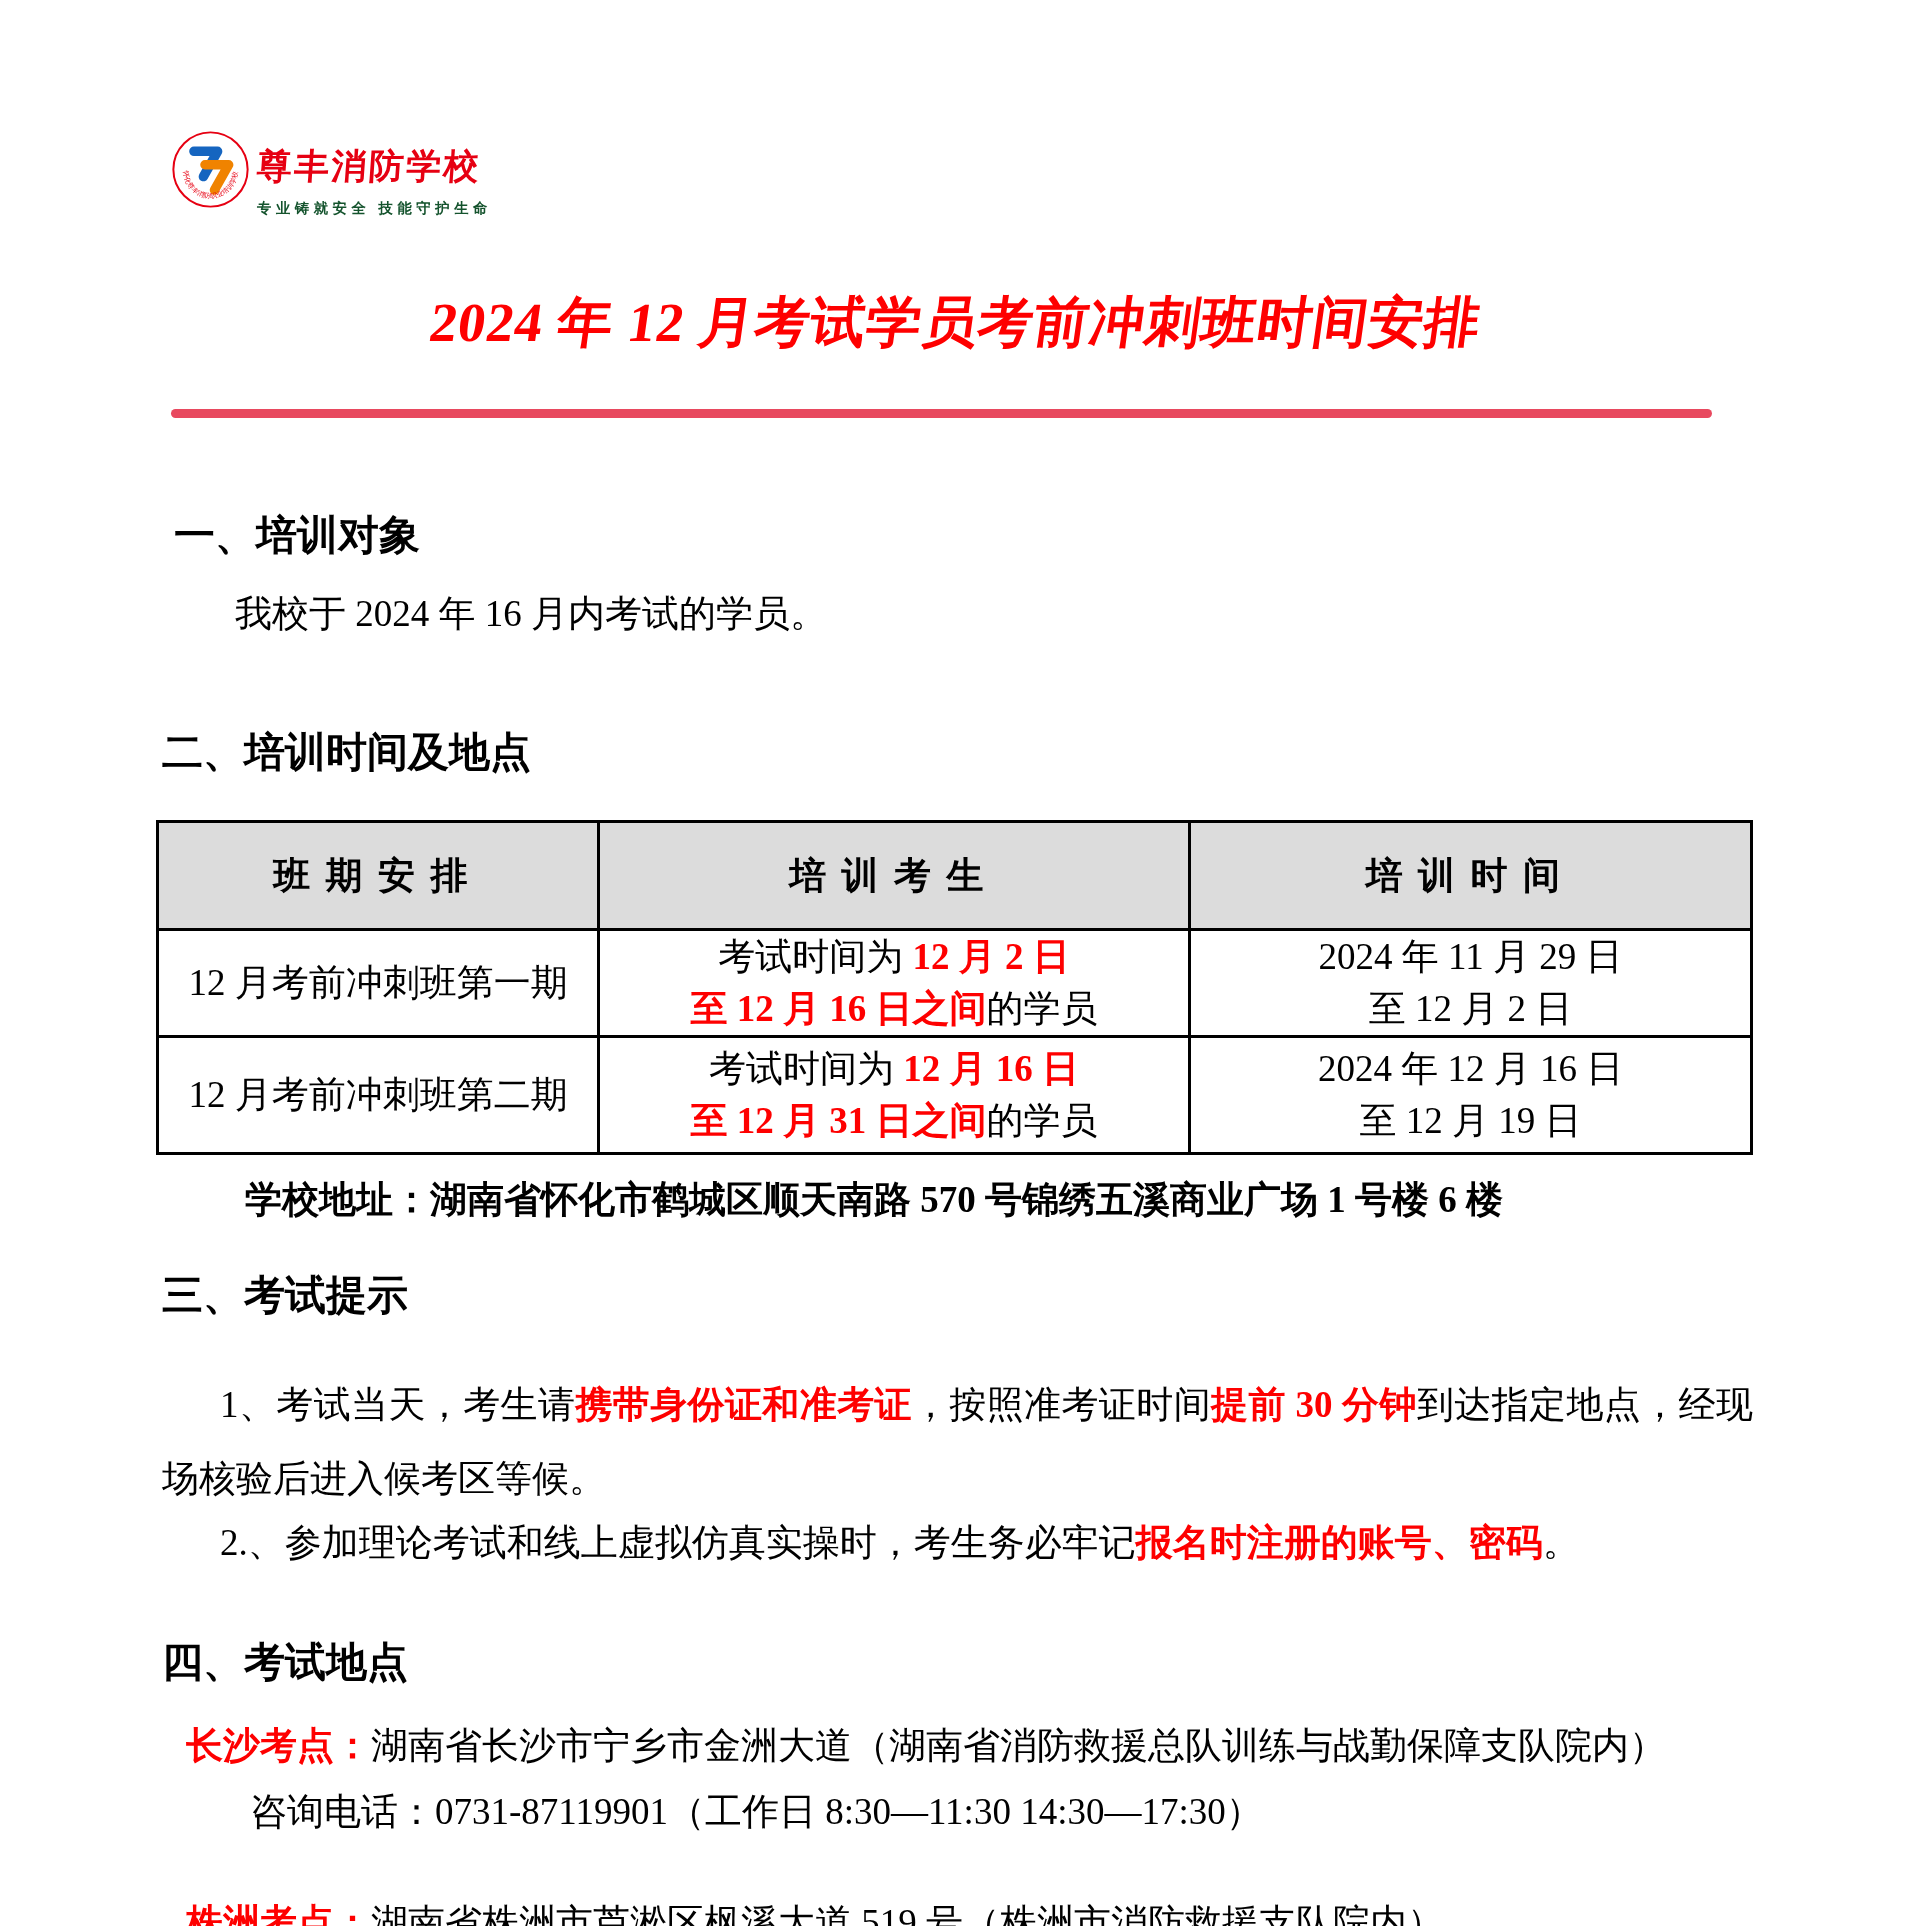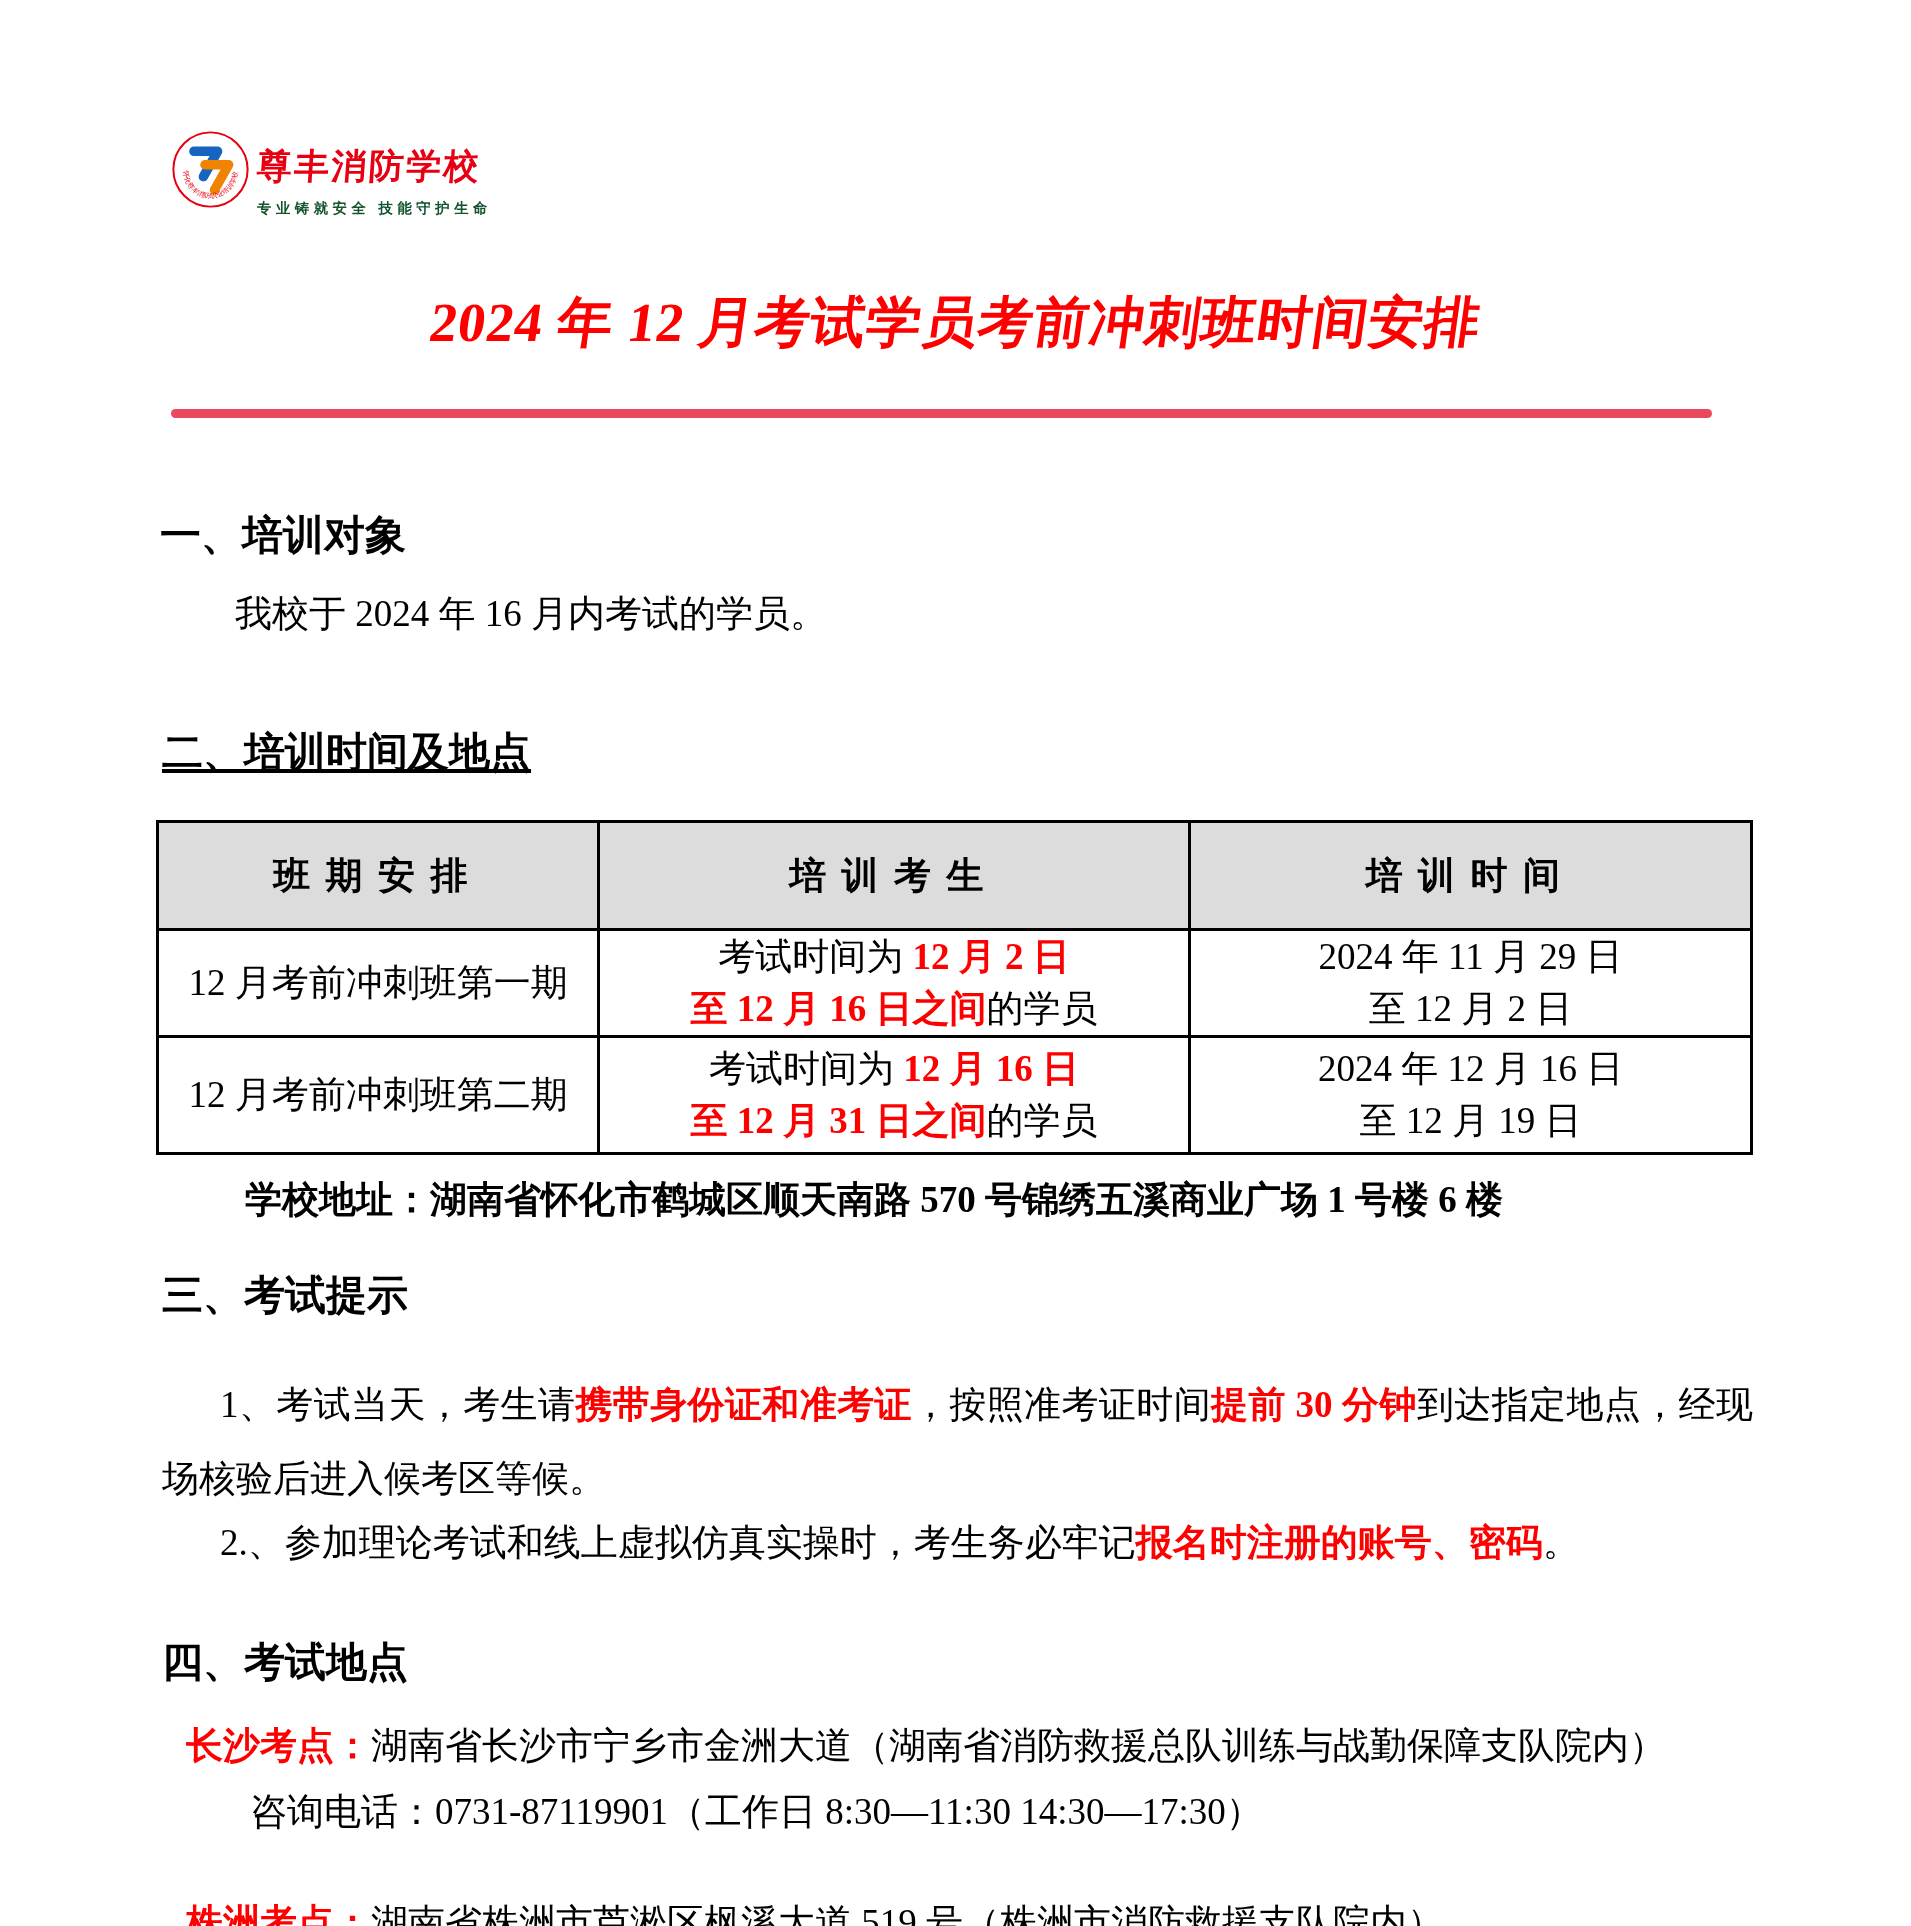--- a/index.html
+++ b/index.html
@@ -19,23 +19,23 @@
   .brand{font-size:35px;font-weight:bold;color:#e60012;letter-spacing:2.3px;transform:skewX(-4deg);}
   .slogan{margin-top:8.5px;font-size:14.3px;color:#14532d;letter-spacing:4.6px;font-weight:bold;}
 
   
   .title{left:0;top:286px;width:100%;text-align:center;}
   .title span{display:inline-block;font-size:55px;font-weight:bold;color:#fe0000;transform:skewX(-8deg);letter-spacing:0.8px;}
   .divider{left:171px;top:409px;width:1541px;height:8.9px;border-radius:4.6px;background:#e8495f;}
 
   
   .h{font-size:41px;font-weight:bold;color:#000;}
-  .h1{left:160px;top:508px;}
+  .h1{left:174px;top:508px;}
   .p-s1{left:162px;top:589px;font-size:37px;text-indent:73px;}
-  .h2{left:162px;top:725px;text-decoration:underline;}
+  .h2{left:162px;top:725px;}
   .h3{left:162px;top:1268px;}
   .h4{left:162px;top:1635px;}
 
   
   .tablewrap{left:156px;top:820px;border-radius:13px;}
   table{border-collapse:collapse;table-layout:fixed;width:1595px;}
   th,td{border:3.5px solid #000;text-align:center;vertical-align:middle;padding:0;}
   th{background:#dcdcdc;height:105px;font-size:37px;font-weight:bold;letter-spacing:15.4px;}
   td{font-size:37px;}
   tr.r1 td{height:101px;}

